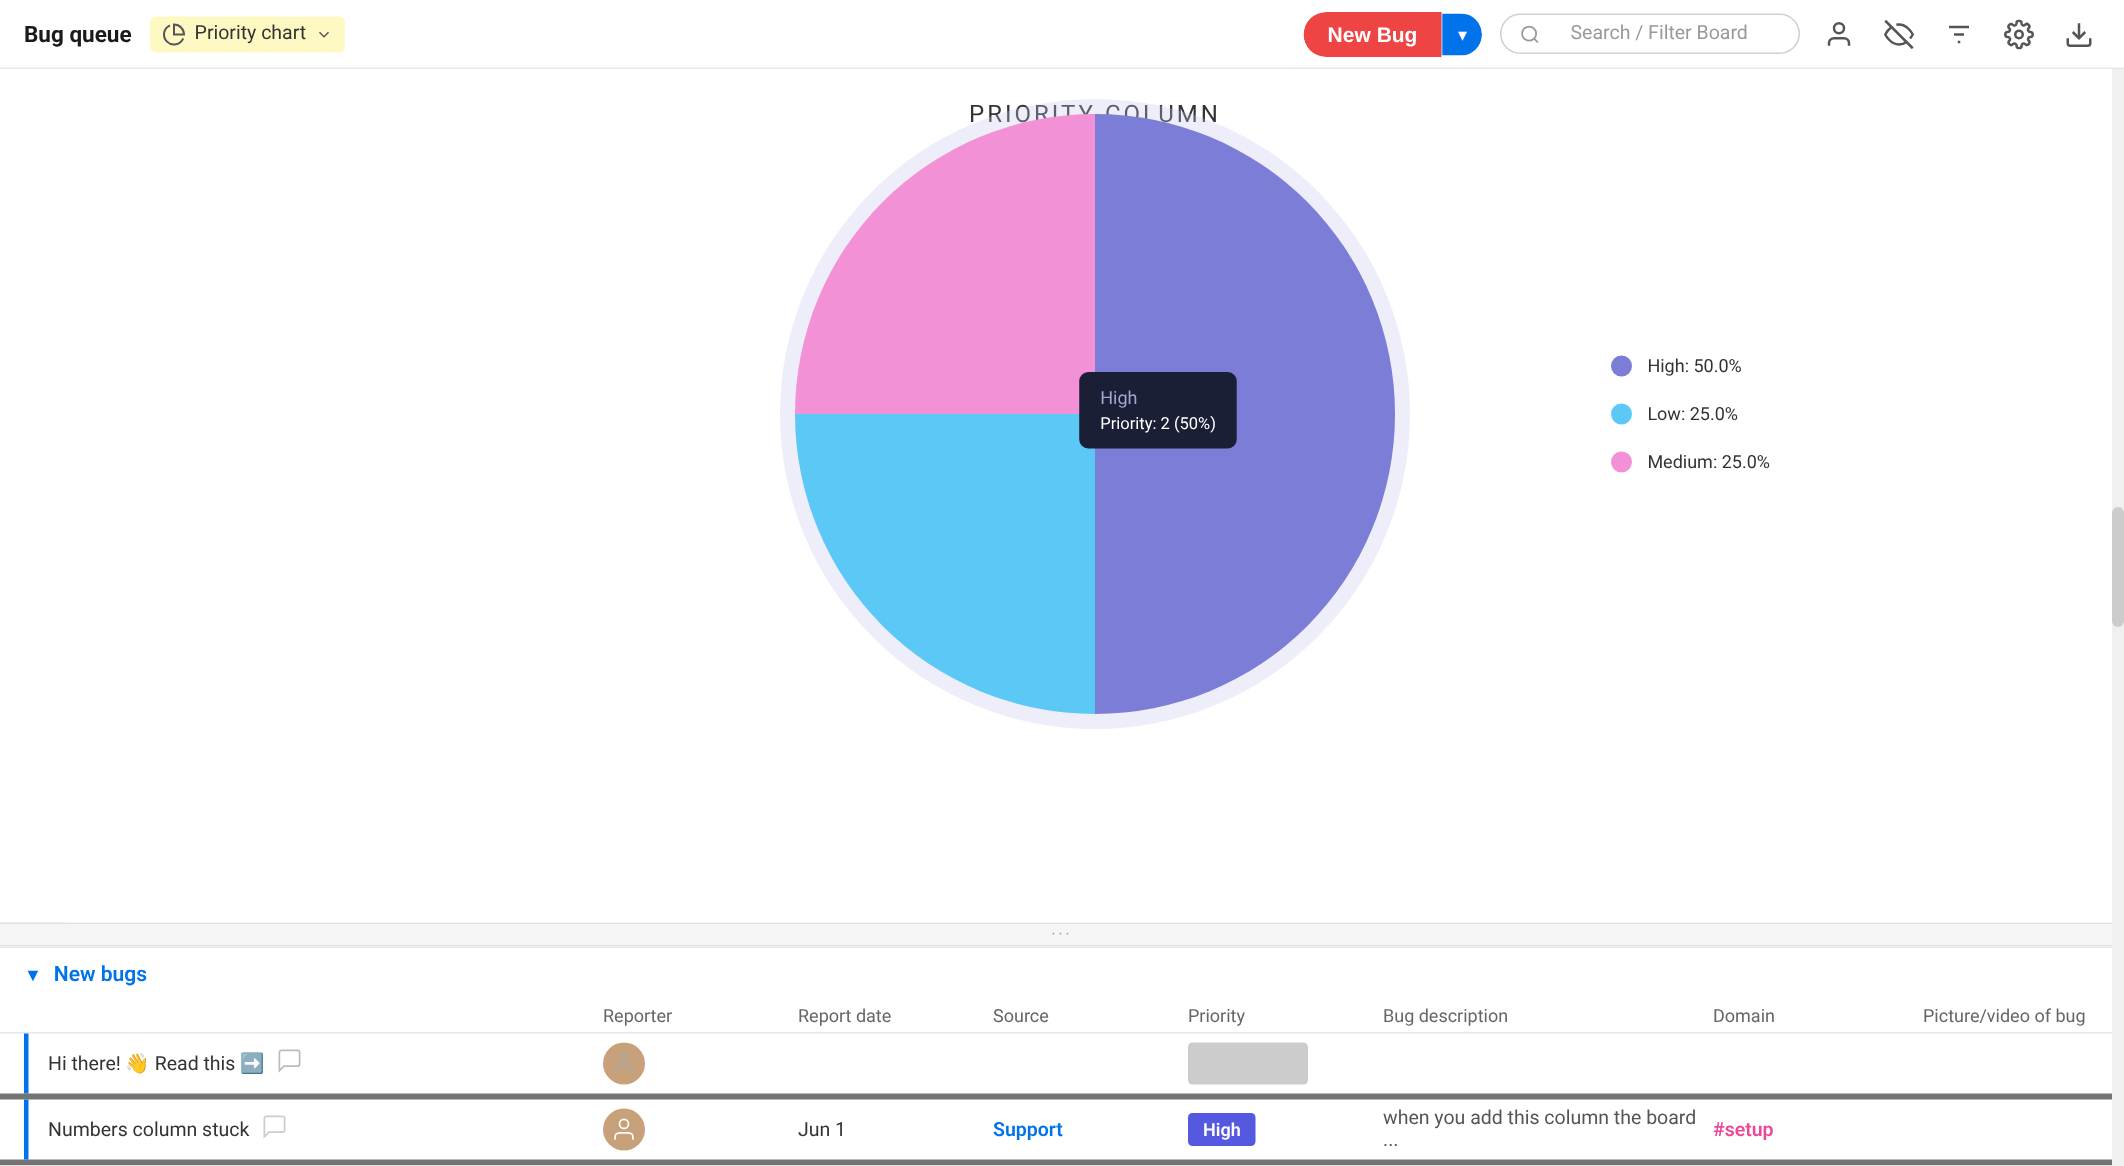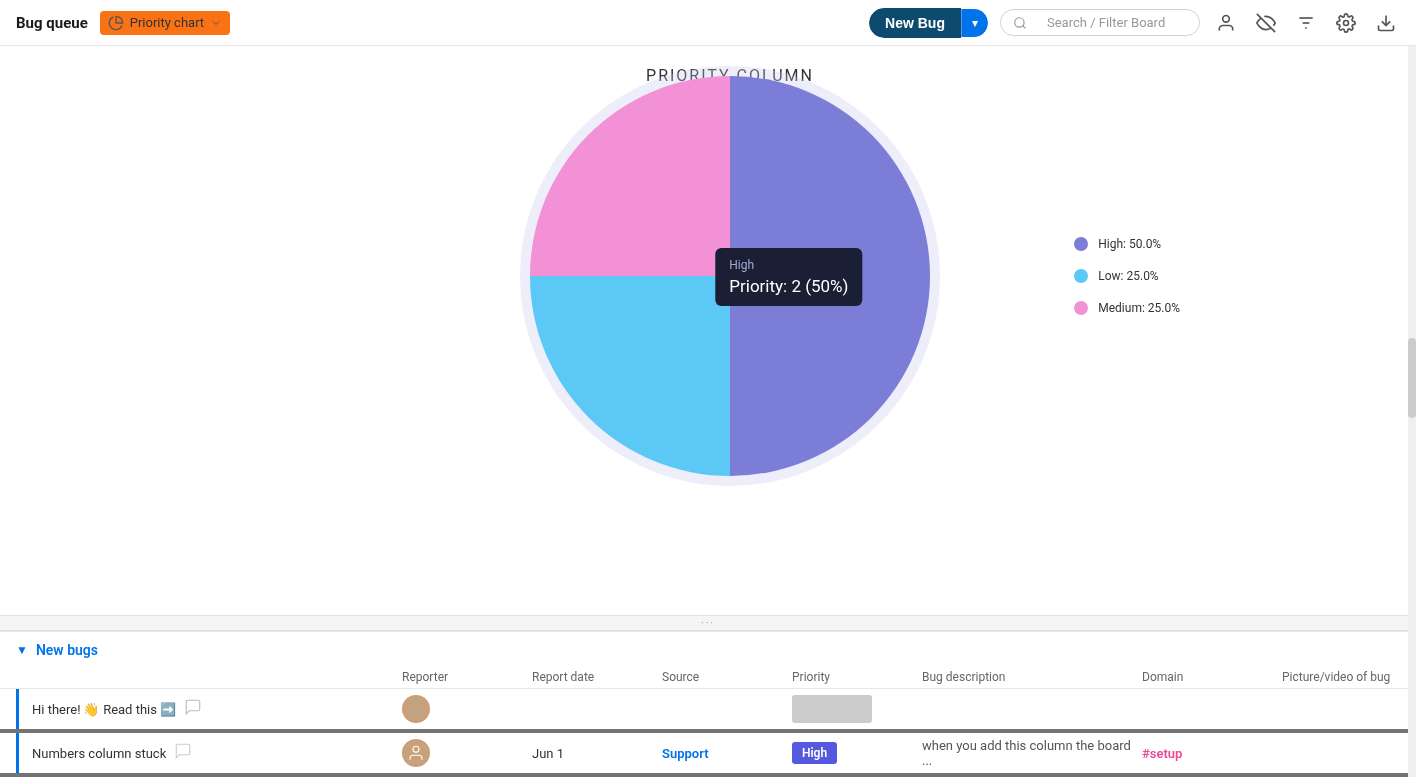--- a/index.html
+++ b/index.html
@@ -23,31 +23,31 @@
     }
     .header-chart-tab {
       display: flex;
       align-items: center;
       gap: 6px;
       font-size: 13px;
       color: #333;
       cursor: pointer;
       padding: 4px 8px;
       border-radius: 4px;
-      background: #f97316;
+      background: #fef9c3;
     }
     .header-spacer { flex: 1; }
     .new-bug-btn-group {
       display: flex;
       align-items: center;
       border-radius: 20px;
       overflow: hidden;
     }
     .new-bug-btn {
-      background: #0c4a6e;
+      background: #ef4444;
       color: #fff;
       border: none;
       padding: 7px 16px;
       font-size: 14px;
       font-weight: 600;
       cursor: pointer;
       border-radius: 20px 0 0 20px;
     }
     .new-bug-dropdown {
       background: #0073ea;
@@ -148,21 +148,21 @@
       top: 44%;
       left: 50%;
       transform: translateX(-10%);
     }
     .tooltip-label {
       font-size: 12px;
       color: #a0a8d0;
       margin-bottom: 4px;
     }
     .tooltip-value {
-      font-size: 17px;
+      font-size: 11px;
       color: #fff;
     }
 
     
     .resize-divider {
       height: 16px;
       background: #f5f5f5;
       border-top: 1px solid #e0e0e0;
       border-bottom: 1px solid #e0e0e0;
       display: flex;

